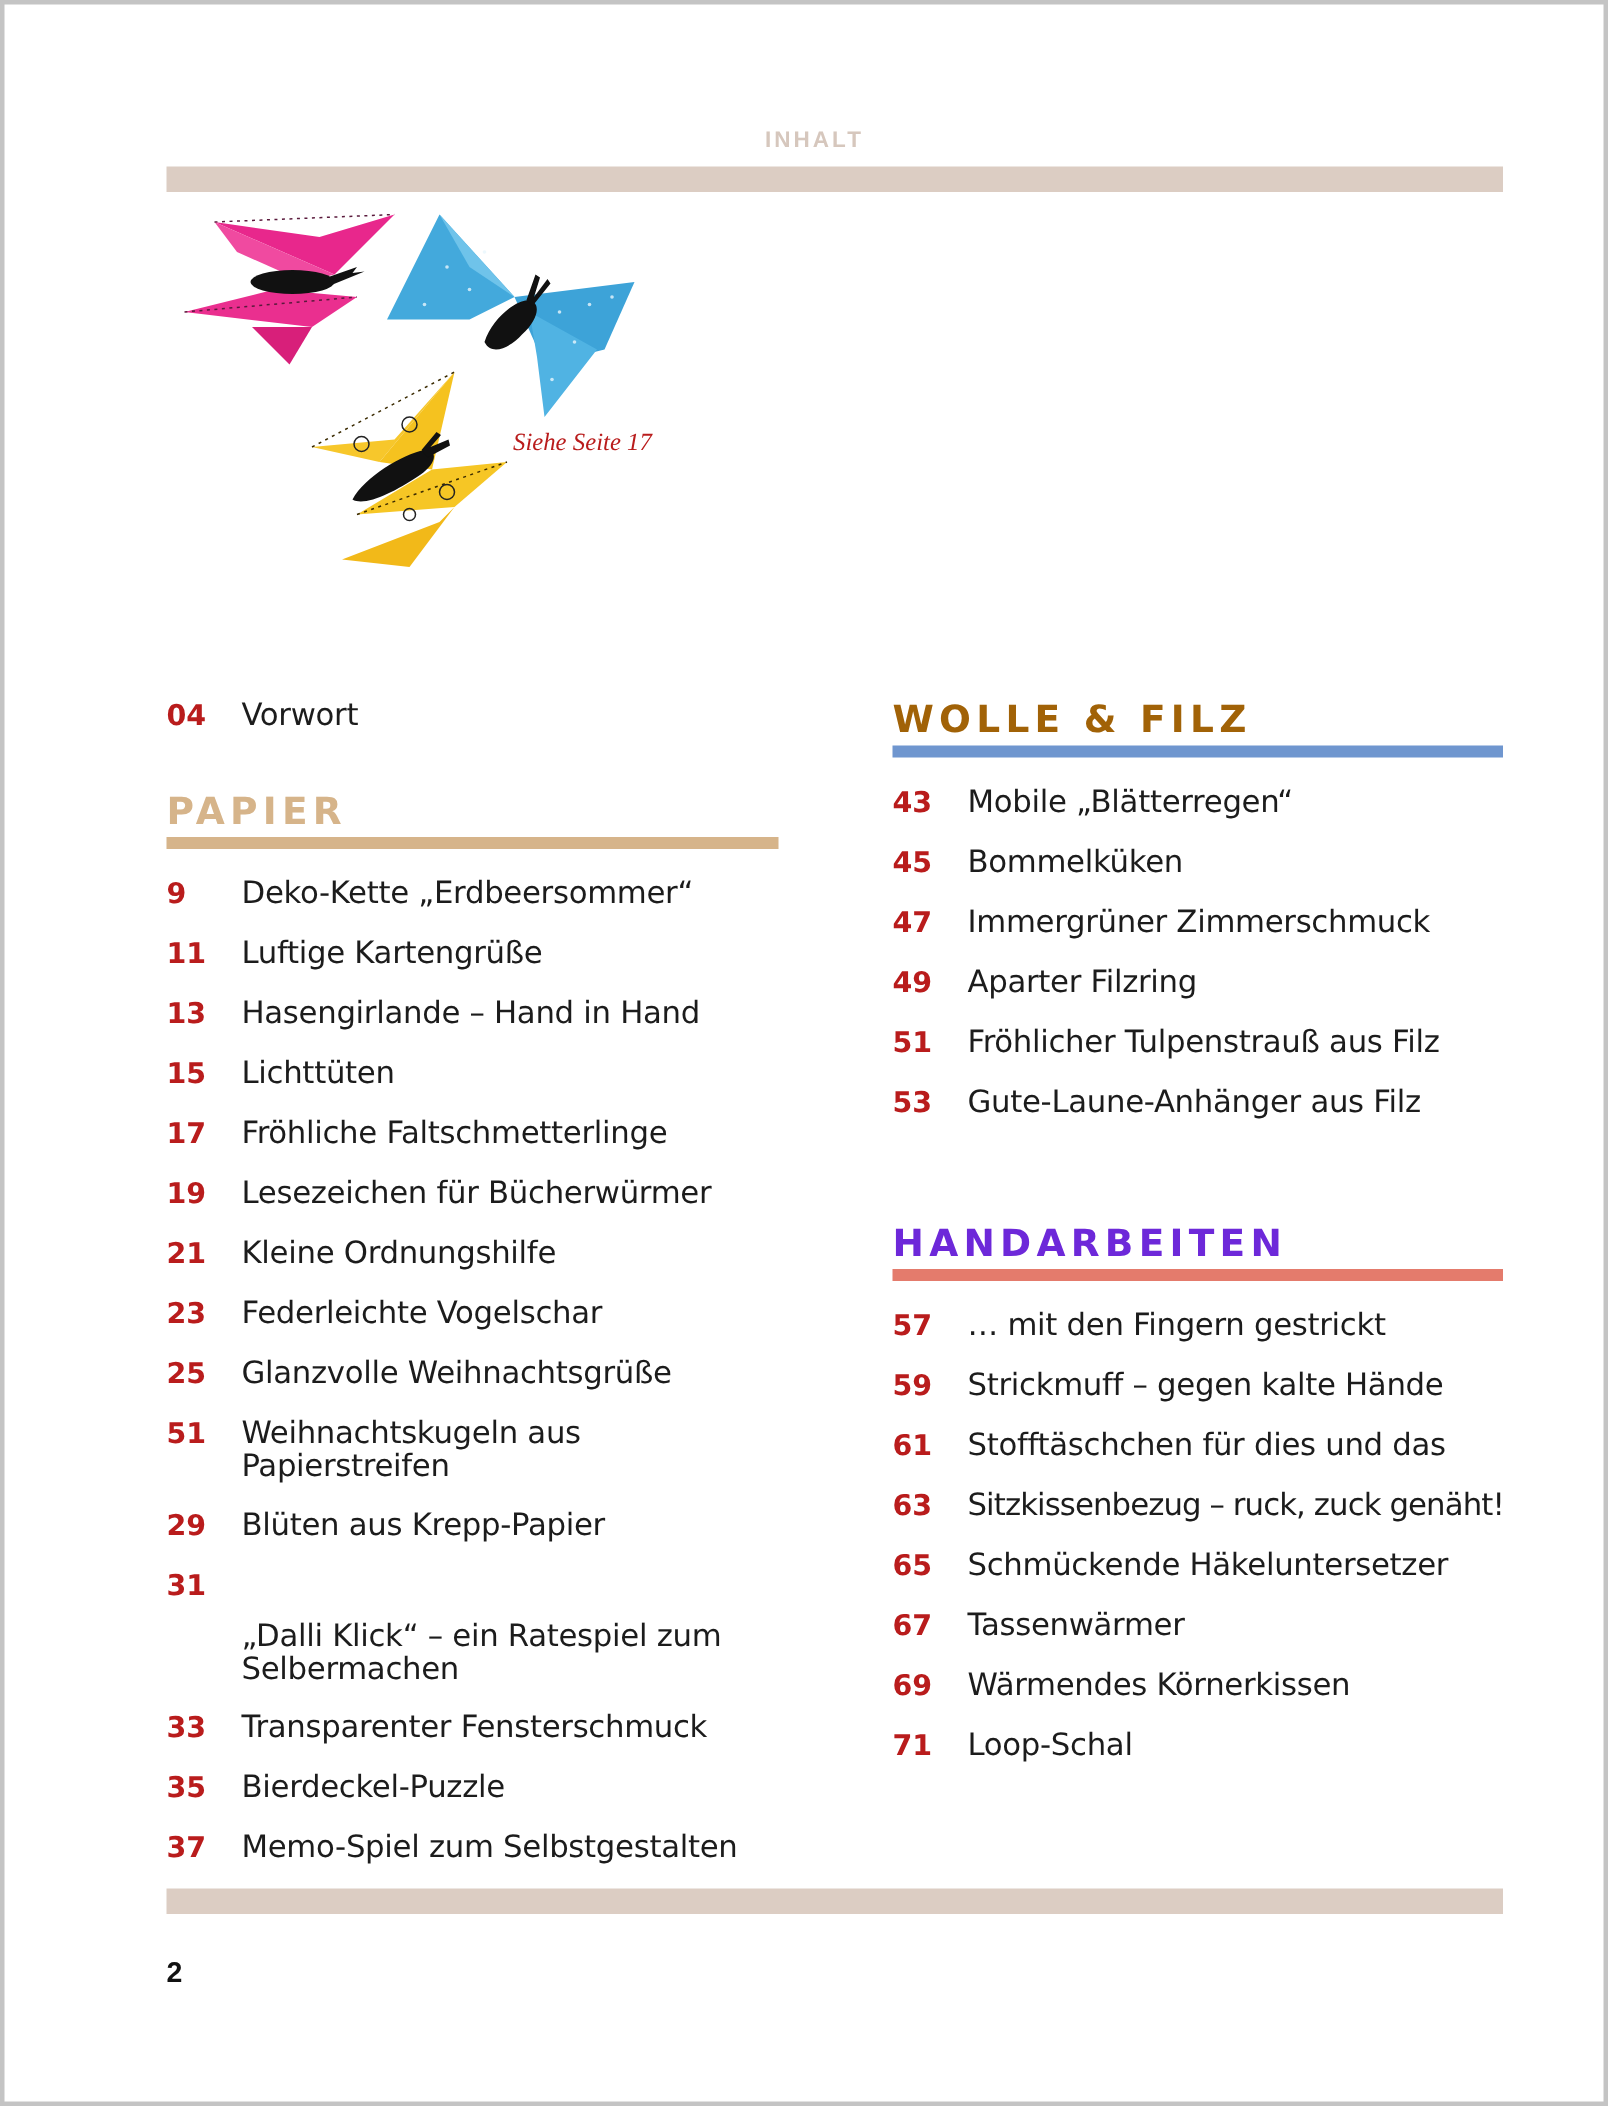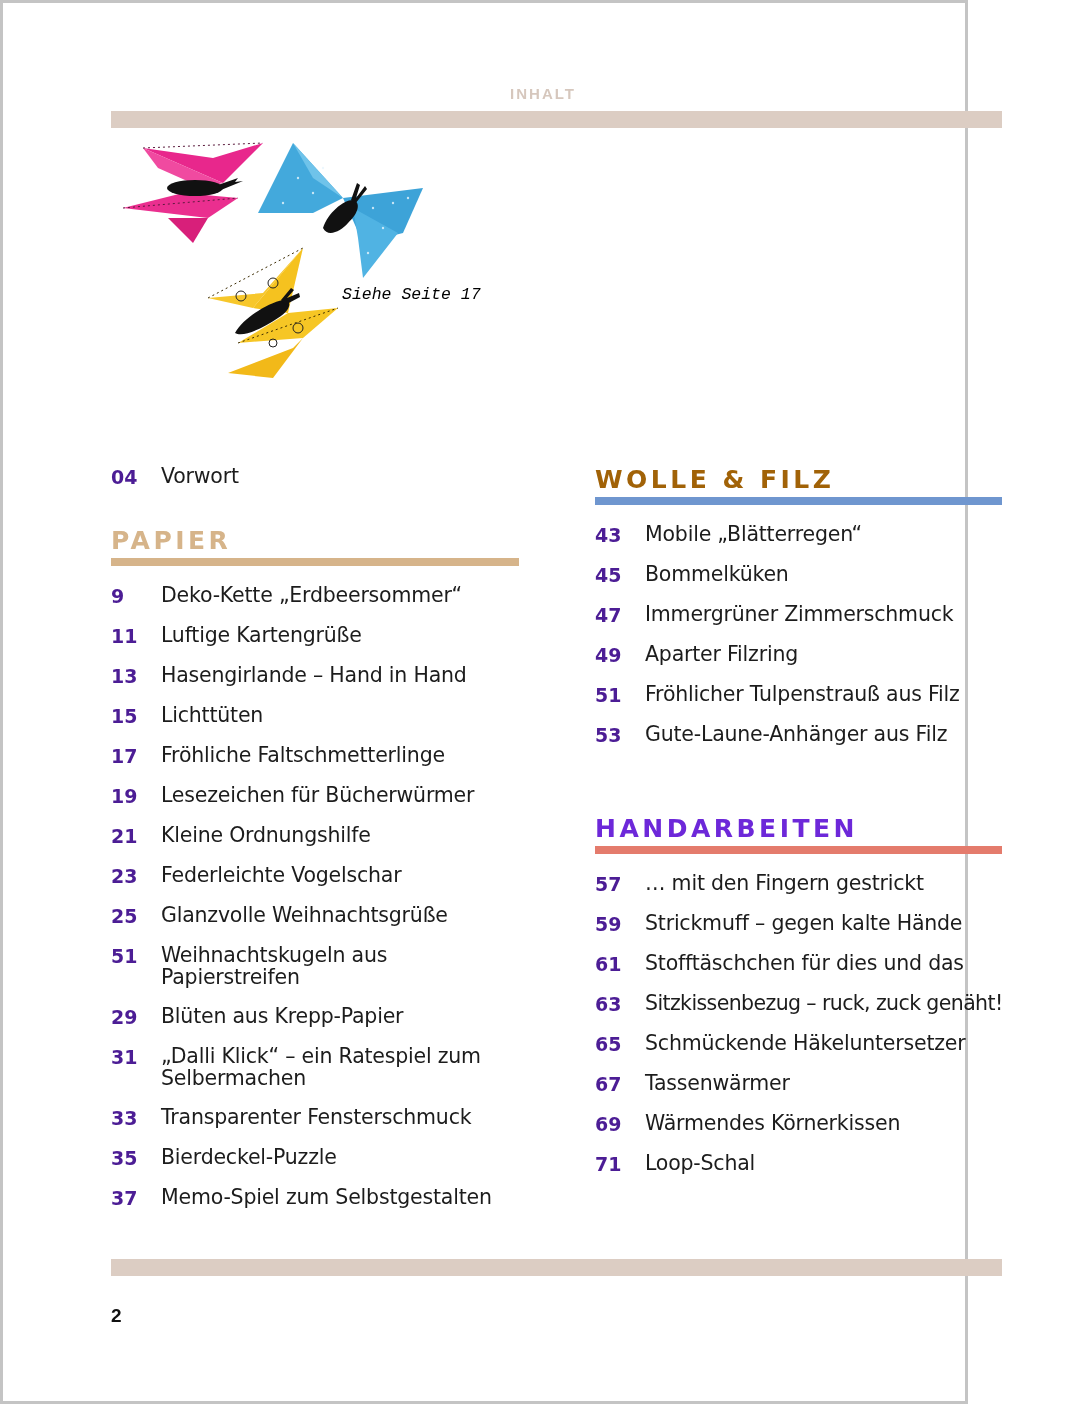--- a/index.html
+++ b/index.html
@@ -1,50 +1,50 @@
 <!DOCTYPE html>
 <html><head>
 <meta charset="utf-8">
 <style>
   html, body { margin: 0; padding: 0; background: #ffffff; }
   body {
     width: 1080px; height: 1404px; position: relative; overflow: hidden;
     font-family: "DejaVu Sans", sans-serif; color: #1a1a1a;
   }
   .page-frame {
-    position: absolute; left: 0; top: 0; width: 968px; height: 1404px;
+    position: absolute; left: 0; top: 0; width: 1072px; height: 1404px;
     box-sizing: border-box; border: 3px solid #c4c4c4; background: #fff;
   }
   .running-head {
     position: absolute; left: 0; width: 1080px; top: 82px; text-align: center;
     font-family: "Liberation Sans", sans-serif; font-size: 15px; font-weight: bold;
     letter-spacing: 2px; color: #d6c7bd;
   }
   .bar-top { position: absolute; left: 108px; top: 108px; width: 891px; height: 17px; background: #dccdc3; }
   .bar-bottom { position: absolute; left: 108px; top: 1256px; width: 891px; height: 17px; background: #dccdc3; }
   .folio {
     position: absolute; left: 108px; top: 1302px; font-family: "Liberation Sans", sans-serif;
     font-weight: bold; font-size: 19px; color: #111;
   }
 
   .photo { position: absolute; left: 110px; top: 135px; width: 340px; height: 250px; }
   .caption {
-    position: absolute; left: 339px; top: 282px; font-family: Liberation Mono, monospace;
-    font-style: italic; font-size: 16.5px; color: #000000;
+    position: absolute; left: 339px; top: 282px; font-family: Liberation Serif, serif;
+    font-style: italic; font-size: 16.5px; color: #b91c1c;
   }
 
   .col { position: absolute; width: 410px; }
   .col-left { left: 108px; top: 462px; }
   .col-right { left: 592px; top: 462px; width: 407px; }
 
   .entry {
     display: flex; align-items: flex-start; font-size: 20.5px; line-height: 22px;
     margin-bottom: 17px; font-family: "DejaVu Sans", sans-serif;
   }
-  .entry .num { width: 50px; font-weight: bold; flex: 0 0 50px; color: #4c1d95; font-size: 19px; padding-top: 1px; }
+  .entry .num { width: 50px; font-weight: bold; flex: 0 0 50px; color: #b91c1c; font-size: 19px; padding-top: 1px; }
   .entry .title { flex: 1; color: #1c1c1c; font-weight: normal; letter-spacing: -0.2px; }
 
   .section-head { position: relative; margin-bottom: 18px; }
   .section-head .label {
     font-family: "DejaVu Sans", sans-serif; font-weight: bold; font-size: 25px;
     letter-spacing: 3.5px; line-height: 30px; display: block;
   }
   .section-head .rule { height: 8px; margin-top: 2px; }
 
   .vorwort { margin-bottom: 38px; }
@@ -157,21 +157,21 @@
     <div class="entry">
         <span class="num">51</span>
         <span class="title">Weihnachtskugeln aus Papierstreifen</span>
       </div>
     <div class="entry">
         <span class="num">29</span>
         <span class="title">Blüten aus Krepp-Papier</span>
       </div>
     <div class="entry">
         <span class="num">31</span>
-        <span class="title" style="max-width:320px;">„Dalli Klick“ – ein Ratespiel zum Selbermachen</span>
+        <span class="title" style="max-width:320px;margin-top:34px;">„Dalli Klick“ – ein Ratespiel zum Selbermachen</span>
       </div>
     <div class="entry">
         <span class="num">33</span>
         <span class="title">Transparenter Fensterschmuck</span>
       </div>
     <div class="entry">
         <span class="num">35</span>
         <span class="title">Bierdeckel-Puzzle</span>
       </div>
     <div class="entry">

